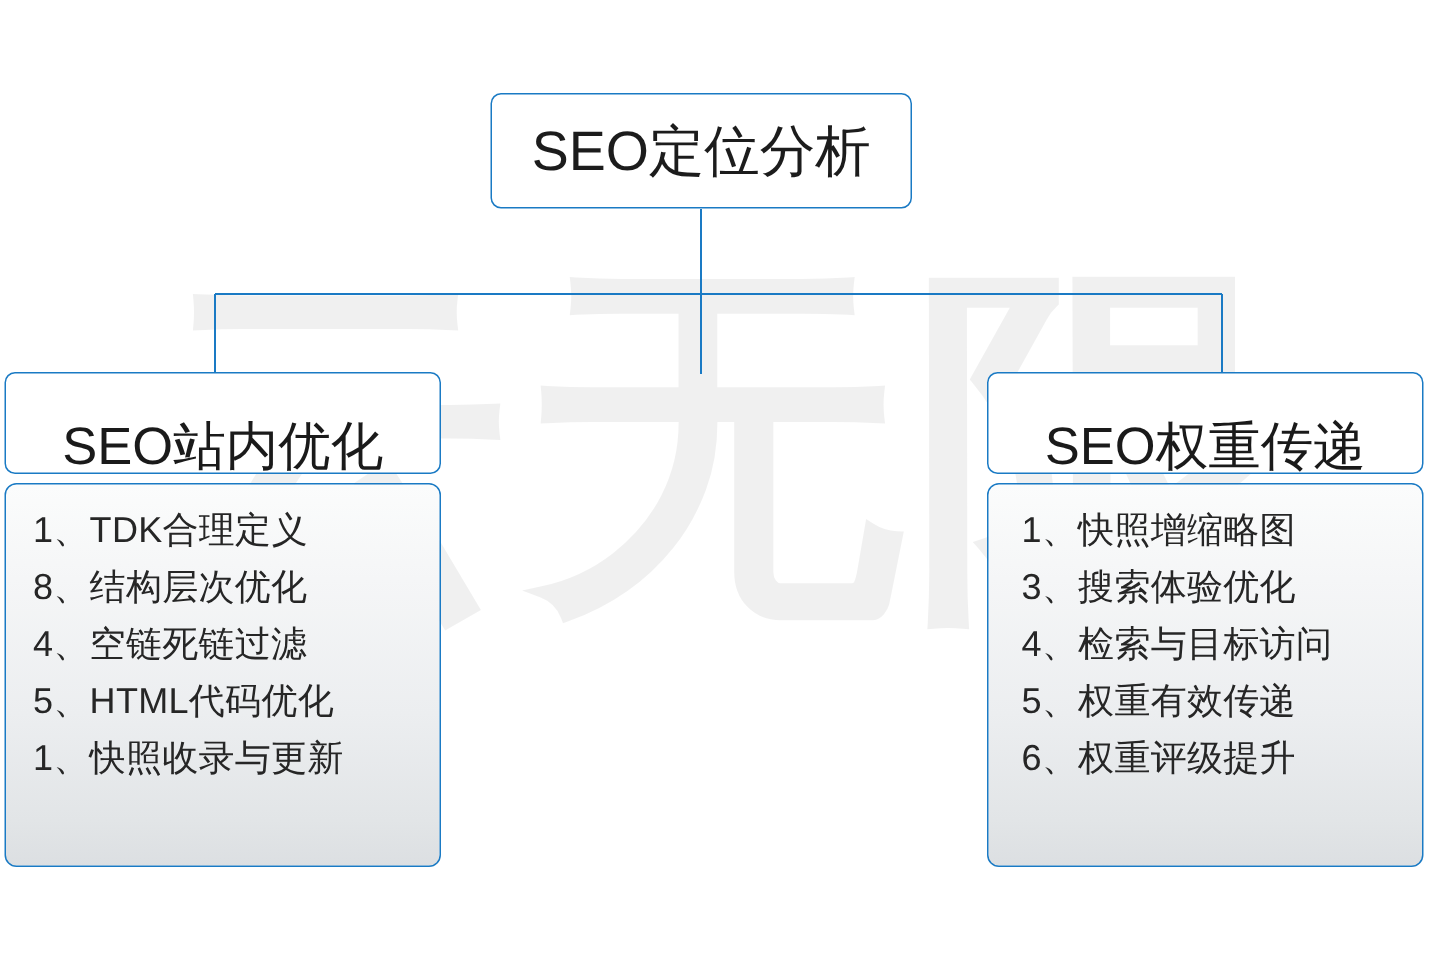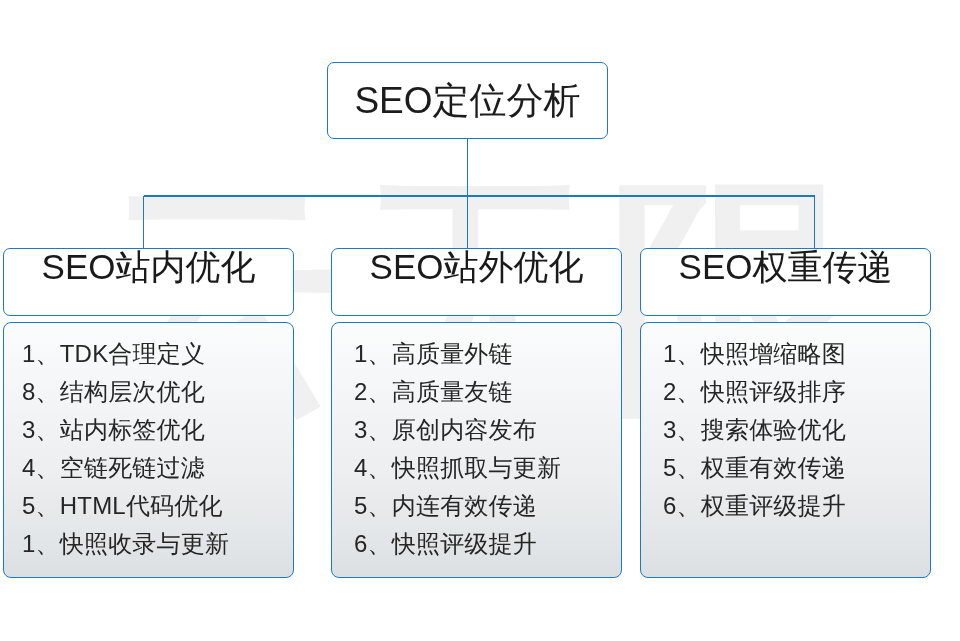--- a/index.html
+++ b/index.html
@@ -87,30 +87,30 @@
     z-index: 3;
   }
 
   .column {
     position: absolute;
     top: 0;
     width: 291px;
   }
   .column.col-0 { left: 3px; }
   .column.col-1 { left: 331px; }
-  .column.col-2 { left: 640px; }
+  .column.col-2 { left: 658px; }
 
   .col-header {
     width: 100%;
     height: 68px;
     border: 1.6px solid #1a7ac4;
     border-radius: 7px;
     background: #ffffff;
     display: flex;
-    align-items: flex-start;
+    align-items: flex-end;
     justify-content: center;
     position: relative;
     z-index: 2;
   }
   .col-header-label {
     font-size: 35px;
     color: #1a1a1a;
     line-height: 1;
     font-weight: 400;
     white-space: nowrap;
@@ -170,48 +170,34 @@
 
   <div class="columns">
 
     <div class="column col-0">
       <div class="col-header">
         <span class="col-header-label">SEO站内优化</span>
       </div>
       <div class="col-body pad-0">
         <div class="list-item">1、TDK合理定义</div>
         <div class="list-item">8、结构层次优化</div>
-        <div class="list-item">3、站内标签优化</div>
         <div class="list-item">4、空链死链过滤</div>
         <div class="list-item">5、HTML代码优化</div>
         <div class="list-item">1、快照收录与更新</div>
       </div>
     </div>
 
-    <div class="column col-1">
-      <div class="col-header">
-        <span class="col-header-label">SEO站外优化</span>
-      </div>
-      <div class="col-body pad-1">
-        <div class="list-item">1、高质量外链</div>
-        <div class="list-item">2、高质量友链</div>
-        <div class="list-item">3、原创内容发布</div>
-        <div class="list-item">4、快照抓取与更新</div>
-        <div class="list-item">5、内连有效传递</div>
-        <div class="list-item">6、快照评级提升</div>
-      </div>
-    </div>
 
     <div class="column col-2">
       <div class="col-header">
         <span class="col-header-label">SEO权重传递</span>
       </div>
       <div class="col-body pad-2">
         <div class="list-item">1、快照增缩略图</div>
-        <div class="list-item">2、快照评级排序</div>
         <div class="list-item">3、搜索体验优化</div>
+        <div class="list-item">4、检索与目标访问</div>
         <div class="list-item">5、权重有效传递</div>
         <div class="list-item">6、权重评级提升</div>
       </div>
     </div>
 
   </div>
 </div>
 
 </body></html>

